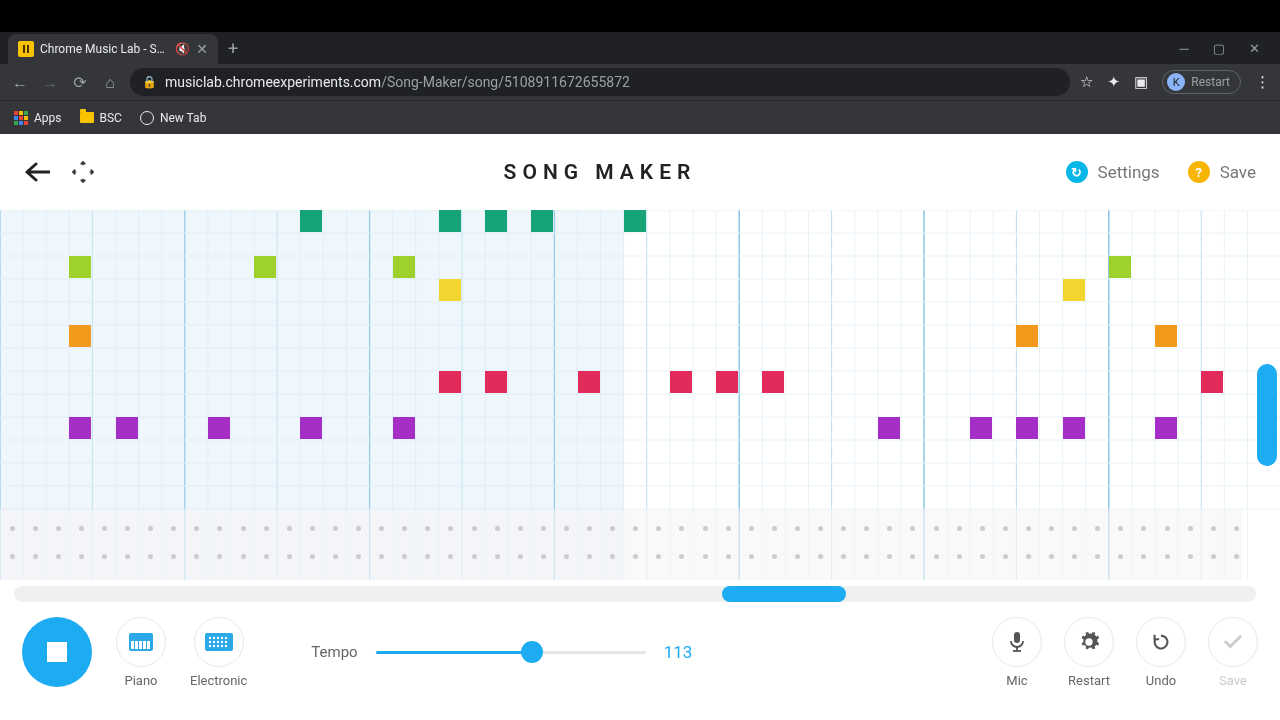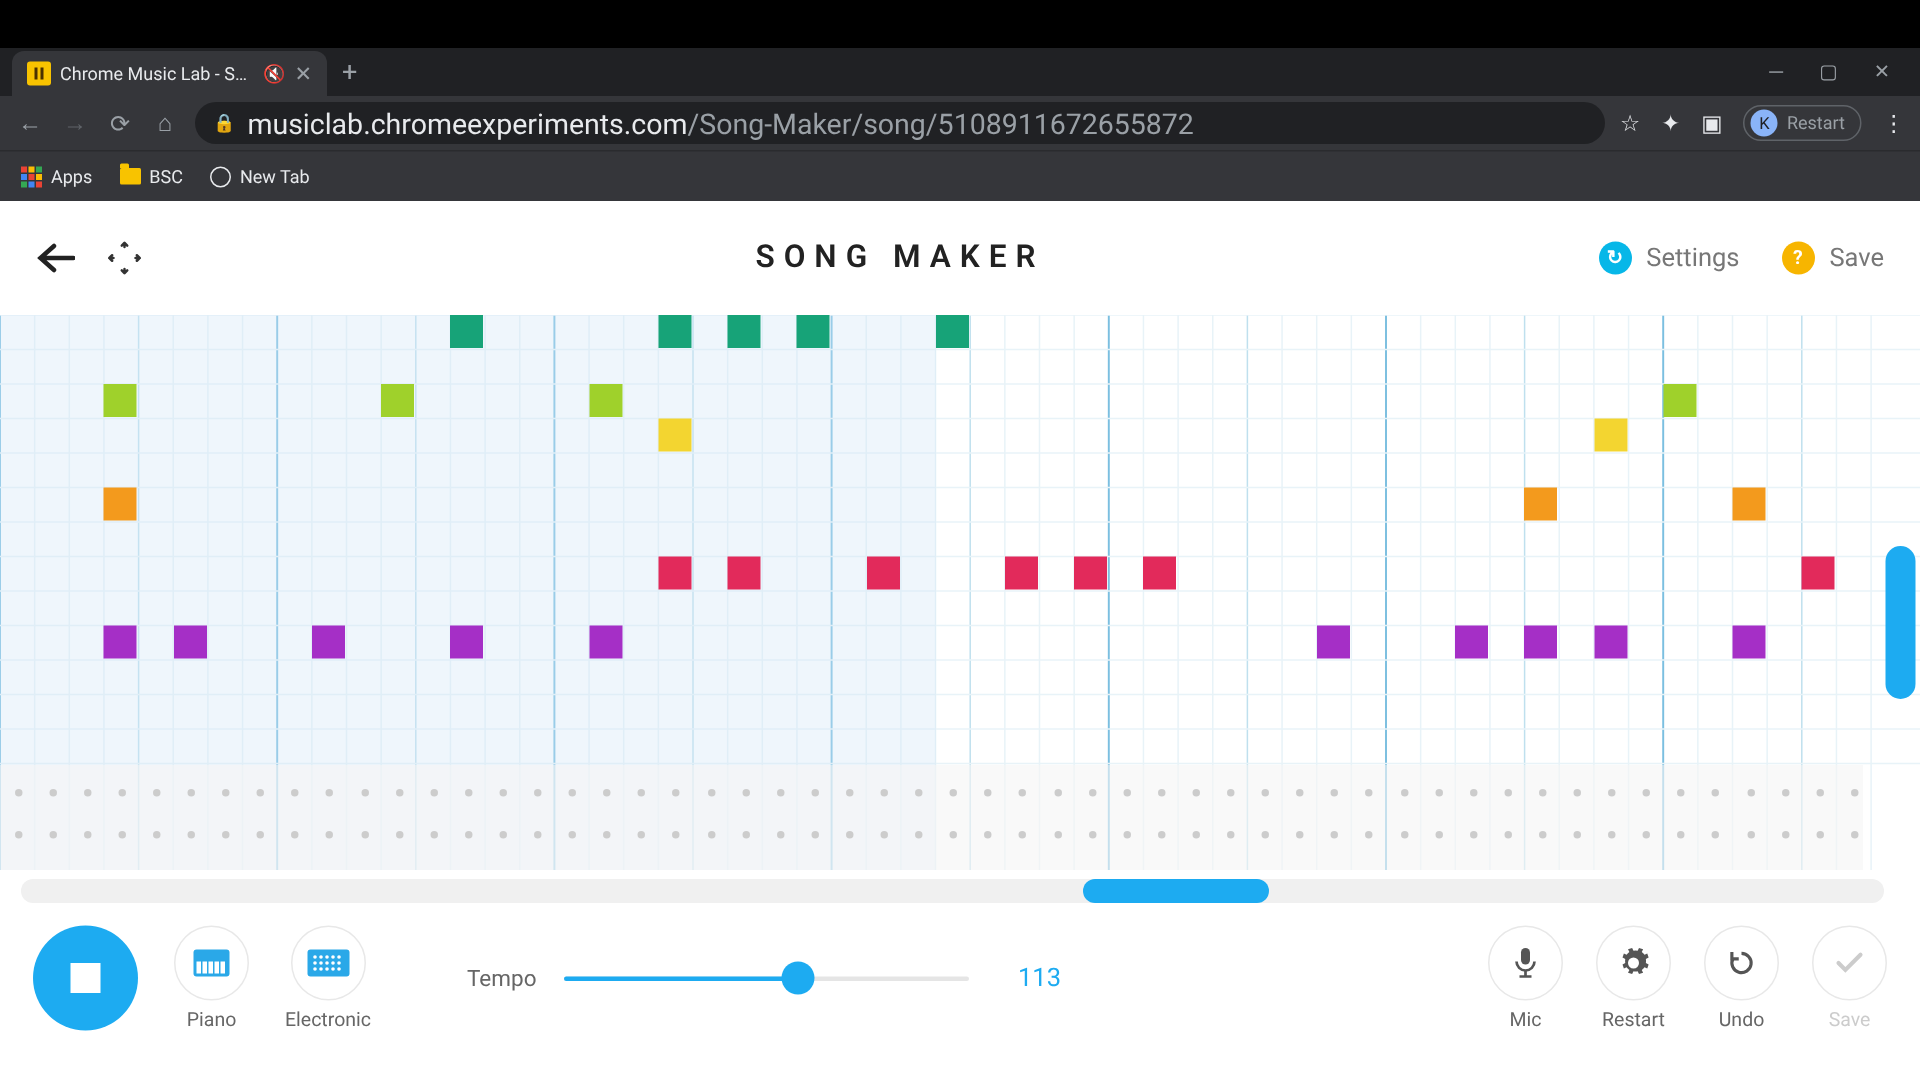--- a/index.html
+++ b/index.html
@@ -14,21 +14,21 @@
   .tab-title { color: #e8eaed; font-size: 12px; white-space: nowrap; overflow: hidden; text-overflow: ellipsis; flex: 1; }
   .tab-mute { color: #9aa0a6; font-size: 12px; }
   .tab-close { color: #9aa0a6; font-size: 14px; cursor: pointer; }
   .new-tab { color: #9aa0a6; font-size: 18px; padding: 0 10px; cursor: pointer; }
   .window-ctrls { margin-left: auto; display: flex; gap: 24px; padding-right: 12px; color: #9aa0a6; font-size: 13px; }
   .addr-row { height: 36px; display: flex; align-items: center; gap: 10px; padding: 0 10px; background: #35363a; }
   .nav-ico { color: #9aa0a6; font-size: 16px; cursor: pointer; width: 20px; text-align: center; }
   .nav-ico.disabled { color: #5f6368; }
   .url-bar { flex: 1; background: #202124; border-radius: 18px; height: 28px; display: flex; align-items: center; padding: 0 12px; gap: 8px; }
   .lock { color: #9aa0a6; font-size: 12px; }
-  .url-text { color: #e8eaed; font-size: 19px; white-space: nowrap; }
+  .url-text { color: #e8eaed; font-size: 14px; white-space: nowrap; }
   .url-text .dim { color: #9aa0a6; }
   .right-icons { display: flex; align-items: center; gap: 14px; color: #e8eaed; font-size: 15px; }
   .paused-pill { display: flex; align-items: center; gap: 6px; border: 1px solid #5f6368; border-radius: 14px; padding: 2px 10px 2px 4px; color: #9aa0a6; font-size: 12px; }
   .avatar { width: 18px; height: 18px; border-radius: 50%; background: #8ab4f8; color: #202124; font-size: 11px; display: flex; align-items: center; justify-content: center; }
   .bookmark-row { height: 34px; display: flex; align-items: center; gap: 18px; padding: 0 14px; background: #35363a; border-top: 1px solid #2a2b2e; color: #e8eaed; font-size: 12px; }
   .bm-item { display: flex; align-items: center; gap: 6px; cursor: pointer; }
   .apps-grid { width: 14px; height: 14px; display: grid; grid-template-columns: repeat(3,1fr); gap: 1px; }
   .apps-grid span:nth-child(1){background:#ea4335}.apps-grid span:nth-child(2){background:#fbbc04}.apps-grid span:nth-child(3){background:#34a853}.apps-grid span:nth-child(4){background:#4285f4}.apps-grid span:nth-child(5){background:#ea4335}.apps-grid span:nth-child(6){background:#fbbc04}.apps-grid span:nth-child(7){background:#34a853}.apps-grid span:nth-child(8){background:#4285f4}.apps-grid span:nth-child(9){background:#ea4335}
   .apps-grid span{width:100%;height:100%}
   .folder-ico { width: 14px; height: 11px; background: #f8c300; border-radius: 1px; position: relative; }
@@ -66,21 +66,21 @@
   .stop-sq { width: 20px; height: 20px; background: #fff; }
   .instr { display: flex; flex-direction: column; align-items: center; gap: 6px; cursor: pointer; }
   .instr-circle { width: 50px; height: 50px; border-radius: 50%; border: 1px solid #e8e8e8; display: flex; align-items: center; justify-content: center; }
   .instr-label { font-size: 13px; color: #666; }
   .tempo-wrap { display: flex; align-items: center; gap: 18px; margin-left: 40px; }
   .tempo-label { color: #666; font-size: 15px; }
   .slider { position: relative; width: 270px; height: 6px; }
   .slider-track { position: absolute; left: 0; right: 0; top: 2px; height: 3px; background: #e5e5e5; border-radius: 2px; }
   .slider-fill { position: absolute; left: 0; top: 2px; height: 3px; background: #1dabf1; border-radius: 2px; }
   .slider-thumb { position: absolute; top: -8px; width: 22px; height: 22px; border-radius: 50%; background: #1dabf1; transform: translateX(-50%); }
-  .tempo-val { color: #1dabf1; font-size: 17px; width: 40px; margin-left: 15px; }
+  .tempo-val { color: #1dabf1; font-size: 17px; width: 40px; }
   .right-tools { margin-left: auto; display: flex; gap: 22px; }
   .tool { display: flex; flex-direction: column; align-items: center; gap: 6px; cursor: pointer; }
   .tool-circle { width: 50px; height: 50px; border-radius: 50%; border: 1px solid #e8e8e8; display: flex; align-items: center; justify-content: center; color: #555; font-size: 20px; }
   .tool-label { font-size: 13px; color: #666; }
   .tool.disabled .tool-circle { color: #ccc; }
   .tool.disabled .tool-label { color: #ccc; }
   svg { display: block; }
 </style>
 </head>
 <body>

